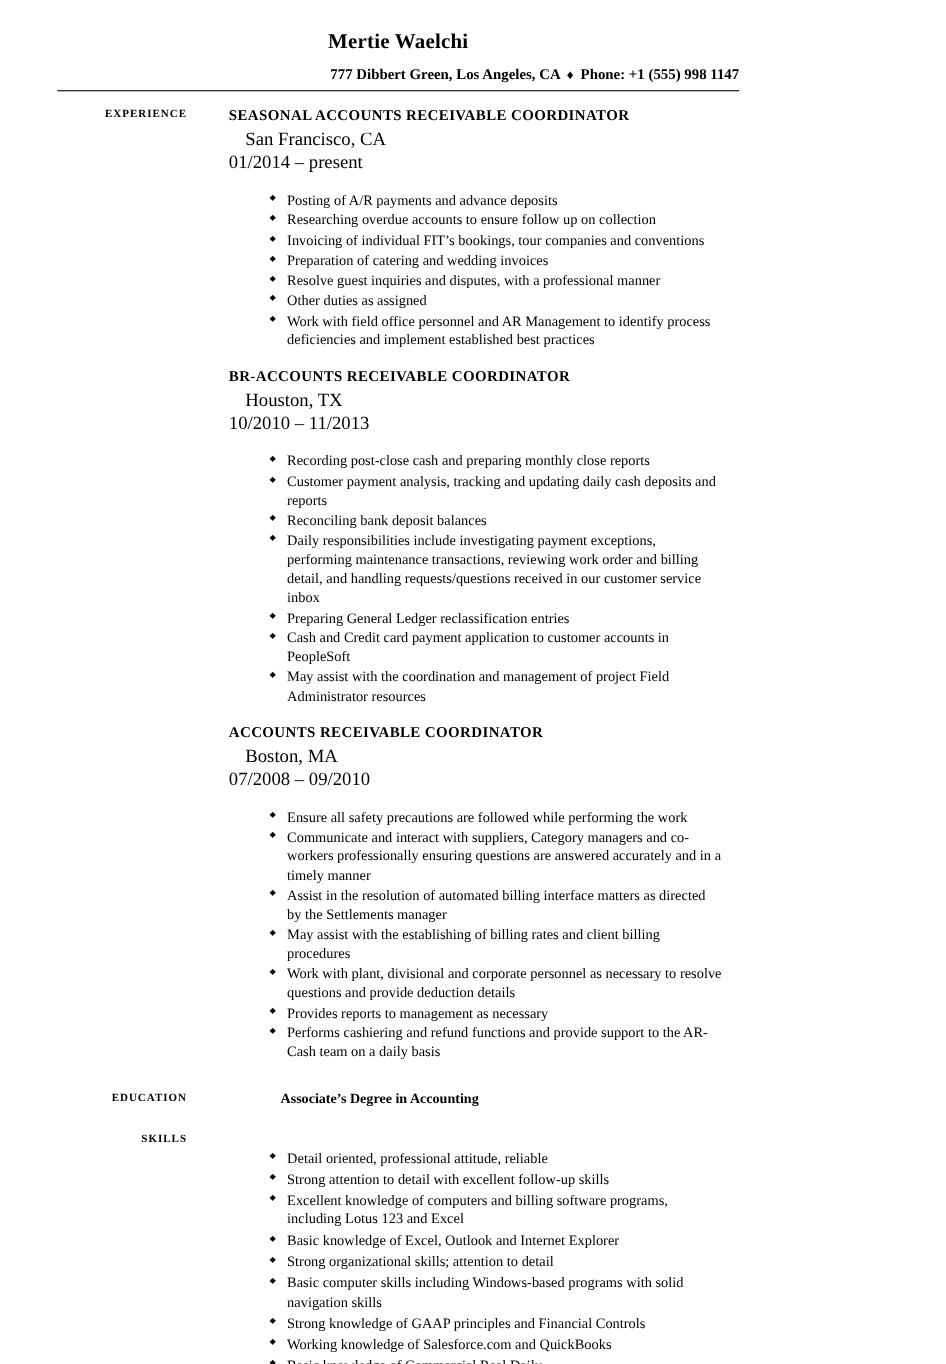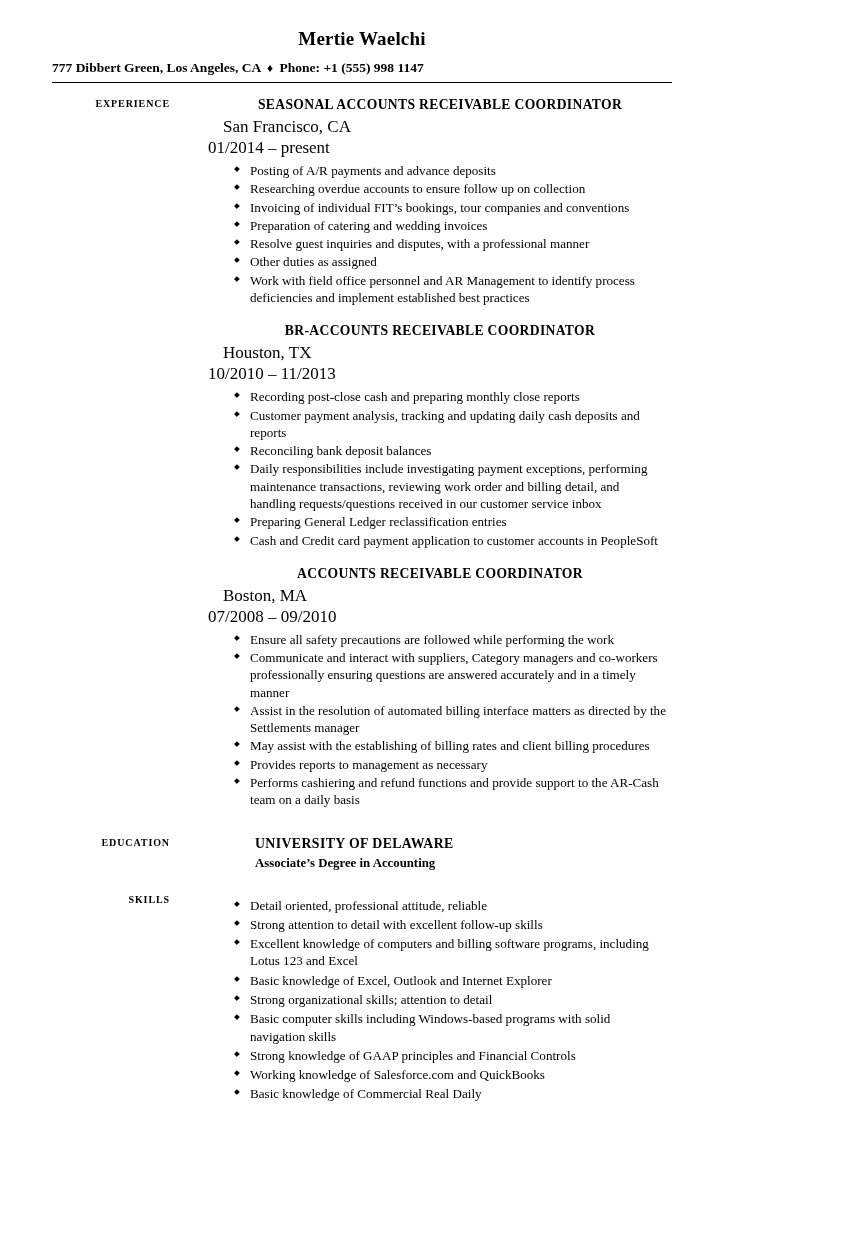--- a/index.html
+++ b/index.html
@@ -25,21 +25,21 @@
 
   
   .resume-name {
     text-align: center;
     font-size: 19px;
     font-weight: bold;
     letter-spacing: 0.2px;
     margin: 6px 0 10px 0;
   }
   .resume-contact {
-    text-align: left;
+    text-align: right;
     font-size: 13.5px;
     font-weight: bold;
     margin: 0 0 6px 0;
   }
   .contact-diamond {
     font-size: 12px;
     padding: 0 3px;
   }
   .header-rule {
     border-bottom: 1.4px solid #000;
@@ -69,36 +69,35 @@
 
   
   .job {
     margin-bottom: 17px;
   }
   .job-title {
     font-size: 13.6px;
     font-weight: bold;
     letter-spacing: 0.35px;
     margin-bottom: 4px;
-    text-align: center;
   }
   .job-location {
     font-size: 17px;
     font-weight: normal;
     margin-bottom: 1px;
     margin-left: 15px;
   }
   .job-dates {
     font-size: 17px;
     margin-bottom: 2px;
   }
 
   ul.bullets {
     list-style: none;
-    margin: 4px;
+    margin: 15px;
     padding: 0 0 0 22px;
   }
   ul.bullets li {
     position: relative;
     font-size: 13.1px;
     line-height: 1.32;
     padding-left: 16px;
     margin-bottom: 1px;
   }
   ul.bullets li::before {
@@ -164,44 +163,45 @@
         <div class="job-title">BR-ACCOUNTS RECEIVABLE COORDINATOR</div>
         <div class="job-location">Houston, TX</div>
         <div class="job-dates">10/2010 – 11/2013</div>
         <ul class="bullets">
           <li>Recording post-close cash and preparing monthly close reports</li>
           <li>Customer payment analysis, tracking and updating daily cash deposits and reports</li>
           <li>Reconciling bank deposit balances</li>
           <li>Daily responsibilities include investigating payment exceptions, performing maintenance transactions, reviewing work order and billing detail, and handling requests/questions received in our customer service inbox</li>
           <li>Preparing General Ledger reclassification entries</li>
           <li>Cash and Credit card payment application to customer accounts in PeopleSoft</li>
+          <li>May assist with the coordination and management of project Field Administrator resources</li>
         </ul>
       </div>
 
       <div class="job">
         <div class="job-title">ACCOUNTS RECEIVABLE COORDINATOR</div>
         <div class="job-location">Boston, MA</div>
         <div class="job-dates">07/2008 – 09/2010</div>
         <ul class="bullets">
           <li>Ensure all safety precautions are followed while performing the work</li>
           <li>Communicate and interact with suppliers, Category managers and co-workers professionally ensuring questions are answered accurately and in a timely manner</li>
           <li>Assist in the resolution of automated billing interface matters as directed by the Settlements manager</li>
           <li>May assist with the establishing of billing rates and client billing procedures</li>
+          <li>Work with plant, divisional and corporate personnel as necessary to resolve questions and provide deduction details</li>
           <li>Provides reports to management as necessary</li>
           <li>Performs cashiering and refund functions and provide support to the AR-Cash team on a daily basis</li>
         </ul>
       </div>
 
     </div>
   </div>
 
   <div class="section section-education">
     <div class="section-label">EDUCATION</div>
     <div class="section-body">
-      <div class="edu-school">UNIVERSITY OF DELAWARE</div>
       <div class="edu-degree">Associate’s Degree in Accounting</div>
     </div>
   </div>
 
   <div class="section section-skills">
     <div class="section-label">SKILLS</div>
     <div class="section-body">
       <ul class="bullets">
         <li>Detail oriented, professional attitude, reliable</li>
         <li>Strong attention to detail with excellent follow-up skills</li>

